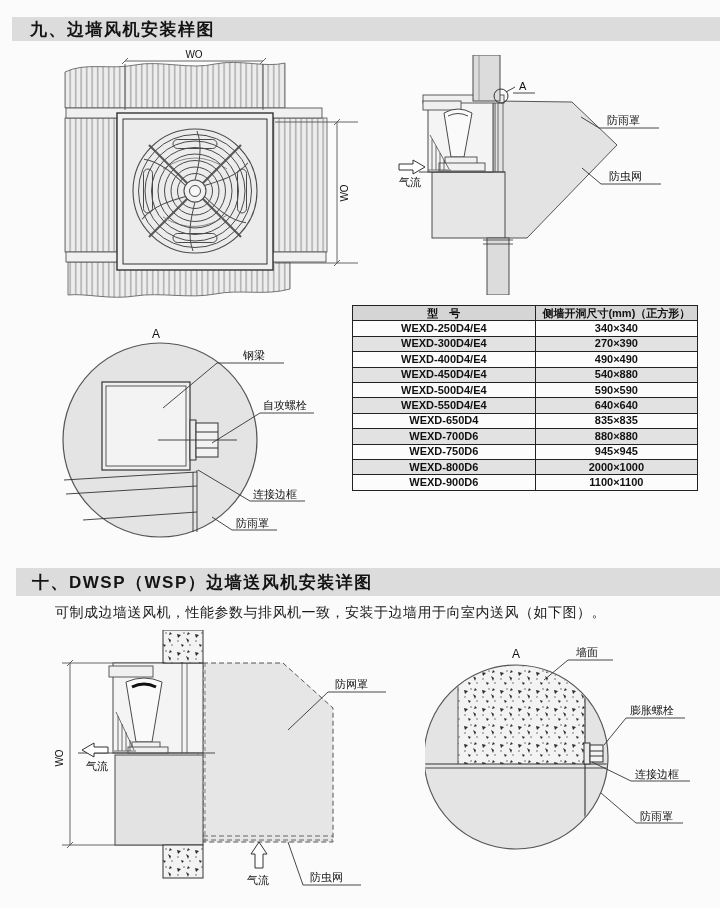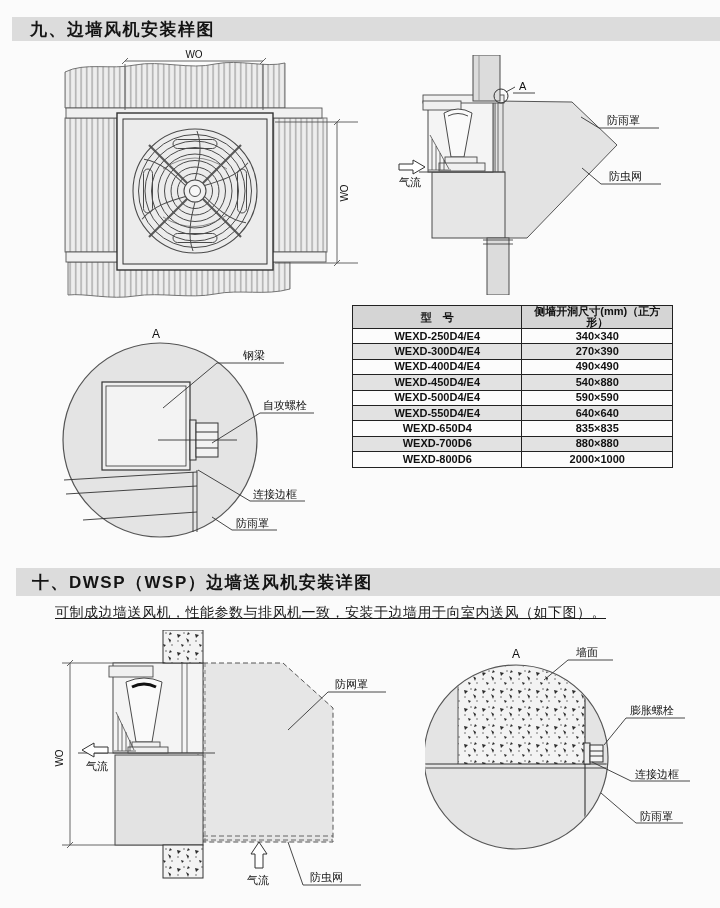--- a/index.html
+++ b/index.html
@@ -9,23 +9,23 @@
     font-family:"Liberation Sans","DejaVu Sans",sans-serif;
   }
   .abs{position:absolute;}
   .section-bar{
     background:#dcdcdc;
     display:flex;align-items:center;
     font-weight:bold;color:#141414;letter-spacing:1.5px;
   }
   #bar9{left:12px;top:17px;width:698px;height:24px;font-size:17px;padding-left:18px;}
   #bar10{left:16px;top:568px;width:694px;height:28px;font-size:17px;padding-left:16px;}
-  #intro10{left:55px;top:604px;width:640px;font-size:14px;letter-spacing:0.5px;color:#1a1a1a;text-decoration:underline;}
+  #intro10{left:55px;top:604px;width:640px;font-size:14px;letter-spacing:0.5px;color:#1a1a1a;}
   
-  #spec-table{left:352px;top:305px;width:321px;}
+  #spec-table{left:352px;top:305px;width:346px;}
   #spec-table table{
     border-collapse:collapse;width:100%;
     font-size:11px;font-weight:bold;color:#111;
     background:#fcfcfc;
   }
   #spec-table th,#spec-table td{
     border:1px solid #222;text-align:center;
     height:14.4px;padding:0 2px;line-height:1;
   }
   #spec-table thead th{background:#d5d5d5;}
@@ -277,22 +277,30 @@
         </tr>
       <tr>
           <td>WEXD-650D4</td>
           <td>835×835</td>
         </tr>
       <tr>
           <td>WEXD-700D6</td>
           <td>880×880</td>
         </tr>
       <tr>
+          <td>WEXD-750D6</td>
+          <td>945×945</td>
+        </tr>
+      <tr>
           <td>WEXD-800D6</td>
           <td>2000×1000</td>
+        </tr>
+      <tr>
+          <td>WEXD-900D6</td>
+          <td>1100×1100</td>
         </tr>
     </tbody>
   </table>
 </div>
 
 <div id="bar10" class="abs section-bar">
   <span>十、DWSP（WSP）边墙送风机安装详图</span>
 </div>
 <div id="intro10" class="abs">可制成边墙送风机，性能参数与排风机一致，安装于边墙用于向室内送风（如下图）。</div>
 

